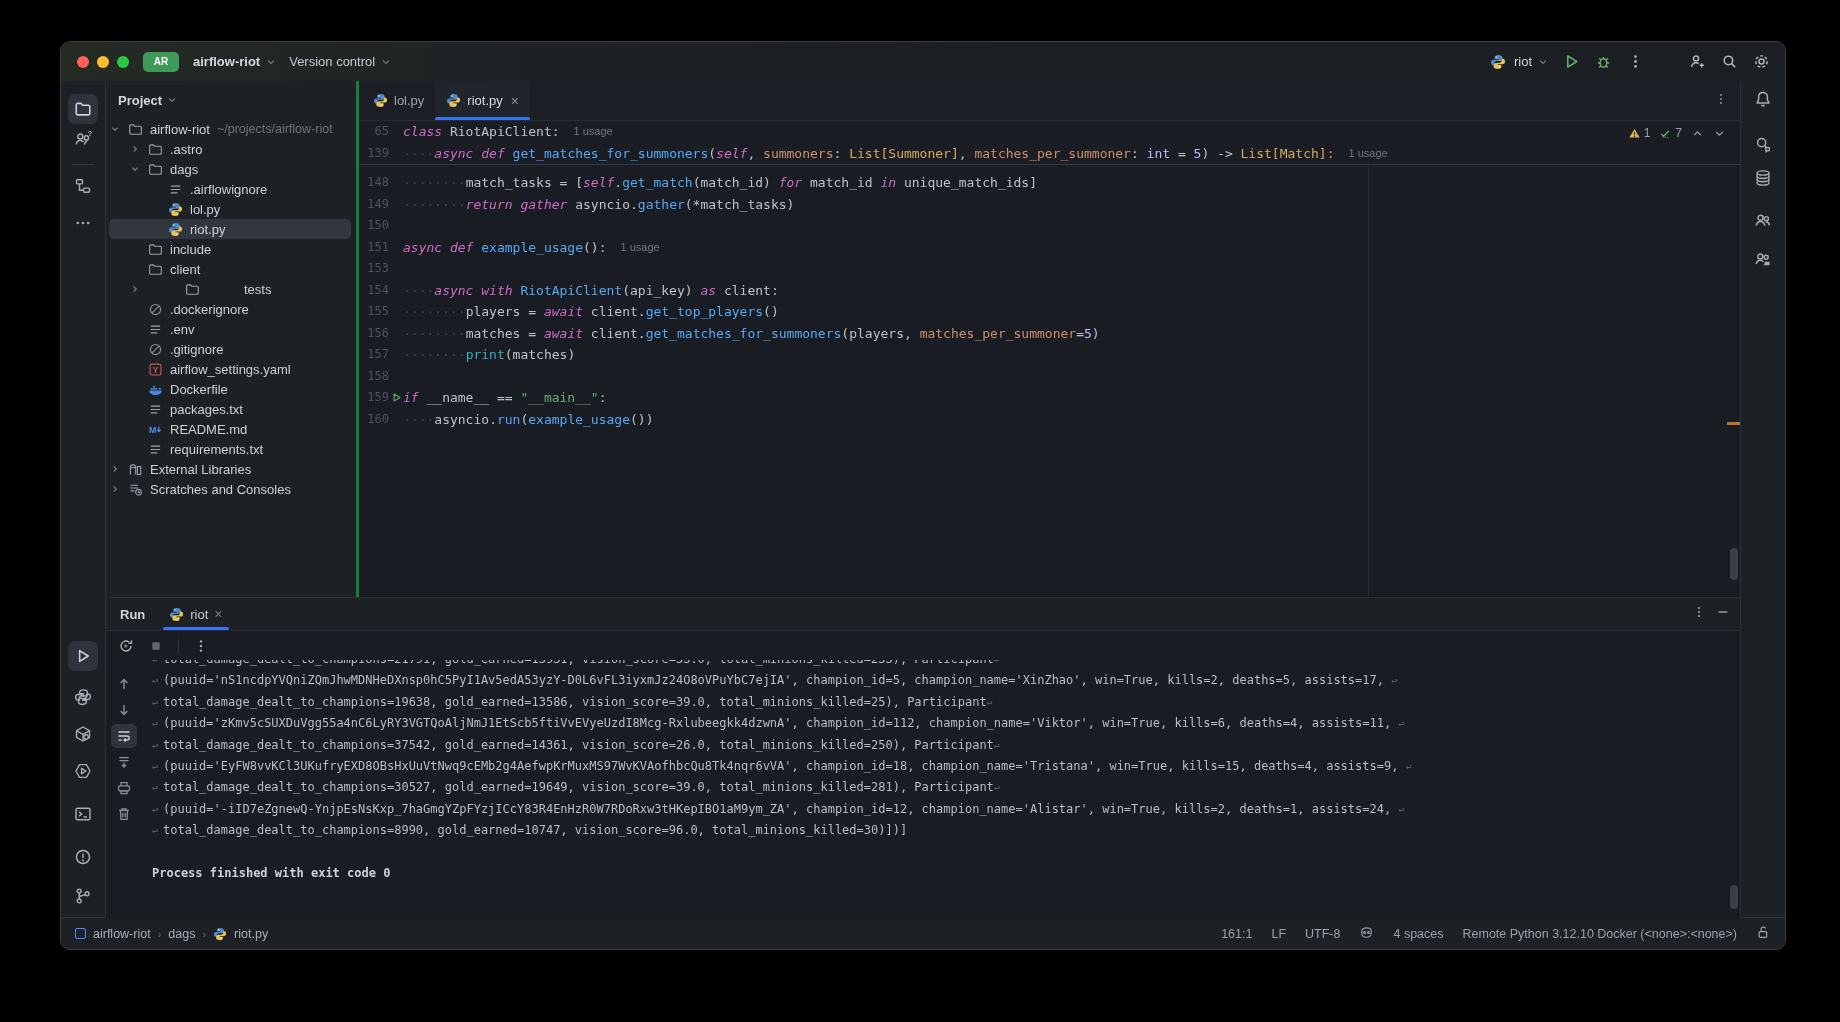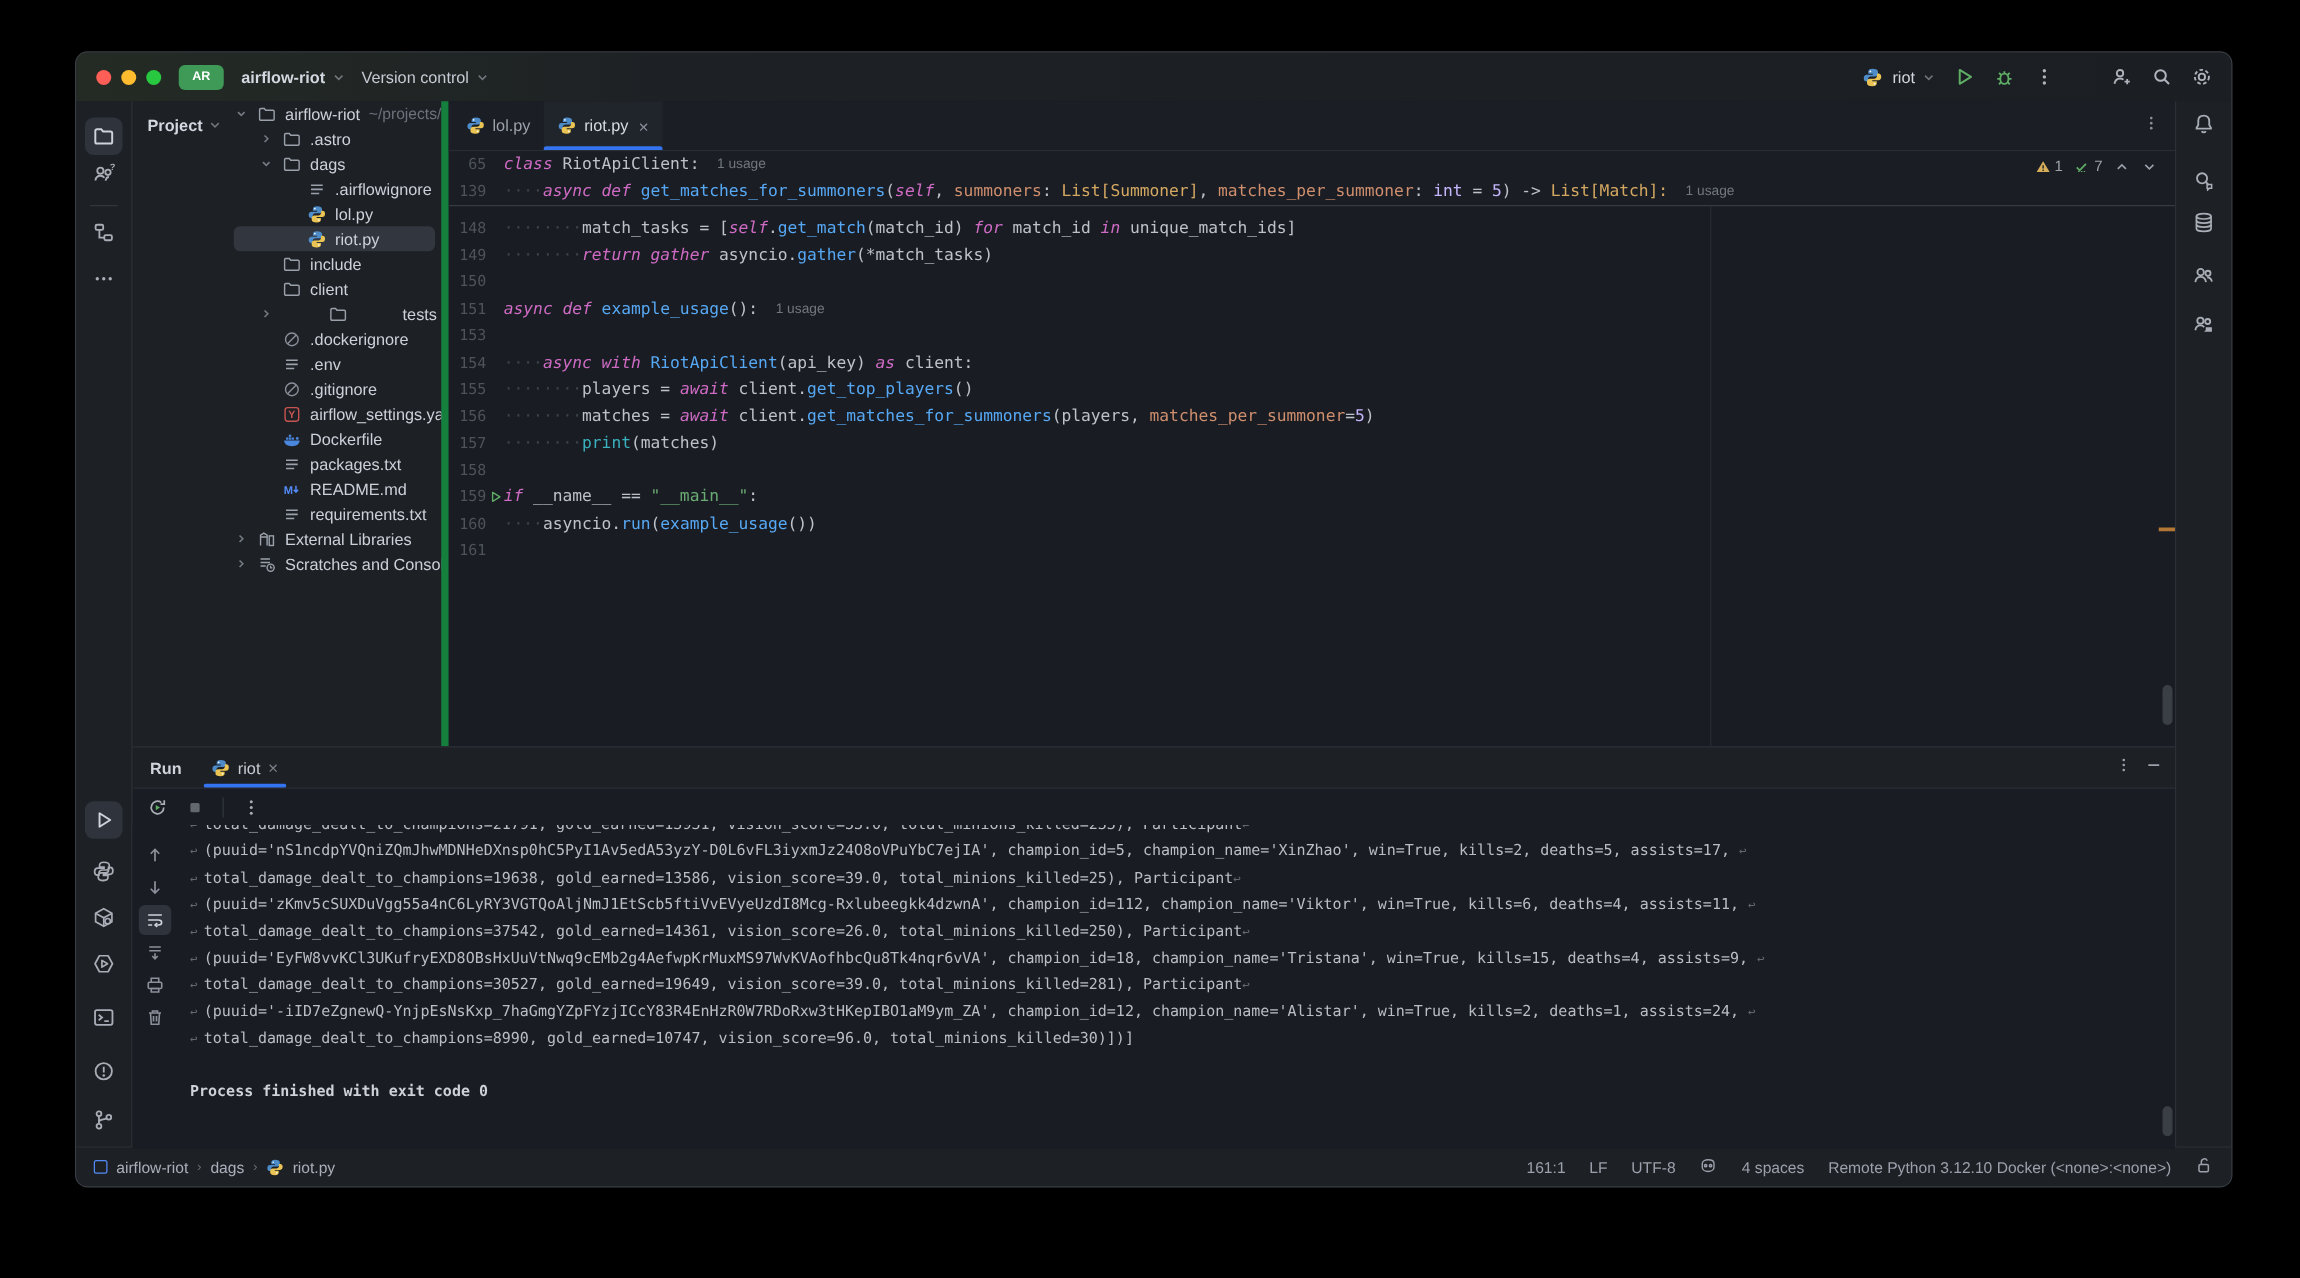--- a/index.html
+++ b/index.html
@@ -29,21 +29,21 @@
   .stripe.left{border-right:1px solid #2c3036;}
   .stripe.right{border-left:1px solid #2c3036;}
   .st-ic{position:absolute;left:50%;transform:translate(-50%,-50%);width:30px;height:30px;border-radius:7px;
     display:flex;align-items:center;justify-content:center;}
   .st-ic svg{width:18px;height:18px}
   .st-ic.sel{background:#2e333c;}
   .st-div{position:absolute;left:11px;right:11px;height:1px;background:#32363d;}
   .center{flex:1;display:flex;flex-direction:column;min-width:0;}
   .toprow{height:516px;flex:0 0 516px;display:flex;min-width:0;}
   
-  .proj{width:253px;flex:0 0 253px;background:#1d2126;border-right:6px solid #15803d;display:flex;flex-direction:row;}
+  .proj{width:253px;flex:0 0 253px;background:#1d2126;border-right:3px solid #15803d;display:flex;flex-direction:column;}
   .proj-head{height:38px;display:flex;align-items:center;padding:0 6px 0 12px;color:#d3d7df;font-size:13px;font-weight:bold;gap:4px;}
   .tree{position:relative;flex:1;overflow:hidden;font-size:13px;color:#ccd1d9;}
   .trow{height:20px;display:flex;align-items:center;position:relative;padding-right:4px;white-space:nowrap;}
   .trow .selbg{position:absolute;left:3px;right:5px;top:0;bottom:0;background:#31363f;border-radius:5px;}
   .trow>*{position:relative}
   .t-chev{width:12px;height:12px;flex:0 0 12px;margin-right:6px;opacity:.7}
   .t-ic{width:16px;height:16px;flex:0 0 16px;margin-right:7px;display:flex;align-items:center;justify-content:center;}
   .t-ic svg{width:15px;height:15px}
   .t-suffix{color:#6c717b;margin-left:7px;font-size:12.5px;}
   
@@ -568,21 +568,20 @@
                 <div class="codeline"><span class="ln">153</span><span class="slot"></span><span></span></div>
                 <div class="codeline"><span class="ln">154</span><span class="slot"></span><span><span class="tk-ws">····</span><span class="tk-kw">async with </span><span class="tk-fn">RiotApiClient</span><span class="tk-pl">(api_key) </span><span class="tk-kw">as</span><span class="tk-pl"> client:</span></span></div>
                 <div class="codeline"><span class="ln">155</span><span class="slot"></span><span><span class="tk-ws">········</span><span class="tk-pl">players = </span><span class="tk-kw">await</span><span class="tk-pl"> client.</span><span class="tk-fn">get_top_players</span><span class="tk-pl">()</span></span></div>
                 <div class="codeline"><span class="ln">156</span><span class="slot"></span><span><span class="tk-ws">········</span><span class="tk-pl">matches = </span><span class="tk-kw">await</span><span class="tk-pl"> client.</span><span class="tk-fn">get_matches_for_summoners</span><span class="tk-pl">(players, </span><span class="tk-pr">matches_per_summoner</span><span class="tk-pl">=</span><span class="tk-num">5</span><span class="tk-pl">)</span></span></div>
                 <div class="codeline"><span class="ln">157</span><span class="slot"></span><span><span class="tk-ws">········</span><span class="tk-bi">print</span><span class="tk-pl">(matches)</span></span></div>
                 <div class="codeline"><span class="ln">158</span><span class="slot"></span><span></span></div>
                 <div class="codeline"><span class="ln">159</span><span class="slot"><svg viewBox="0 0 16 16" fill="none" stroke="#5fad65" stroke-width="1.6" stroke-linejoin="round">
                       <path d="M4.5 2.8v10.4L13 8z"></path>
                     </svg></span><span><span class="tk-kw">if</span><span class="tk-pl"> __name__ == </span><span class="tk-str">"__main__"</span><span class="tk-pl">:</span></span></div>
                 <div class="codeline"><span class="ln">160</span><span class="slot"></span><span><span class="tk-ws">····</span><span class="tk-pl">asyncio.</span><span class="tk-fn">run</span><span class="tk-pl">(</span><span class="tk-fn">example_usage</span><span class="tk-pl">())</span></span></div>
-                <div class="codeline"><span class="ln">161</span><span class="slot"></span><span></span></div>
               </div>
             <div class="ed-mark"></div>
             <div class="ed-scroll"></div>
           </div>
         </div>
       </div>
 
       <div class="runpanel">
         <div class="run-head">
           <span class="run-title">Run</span>

